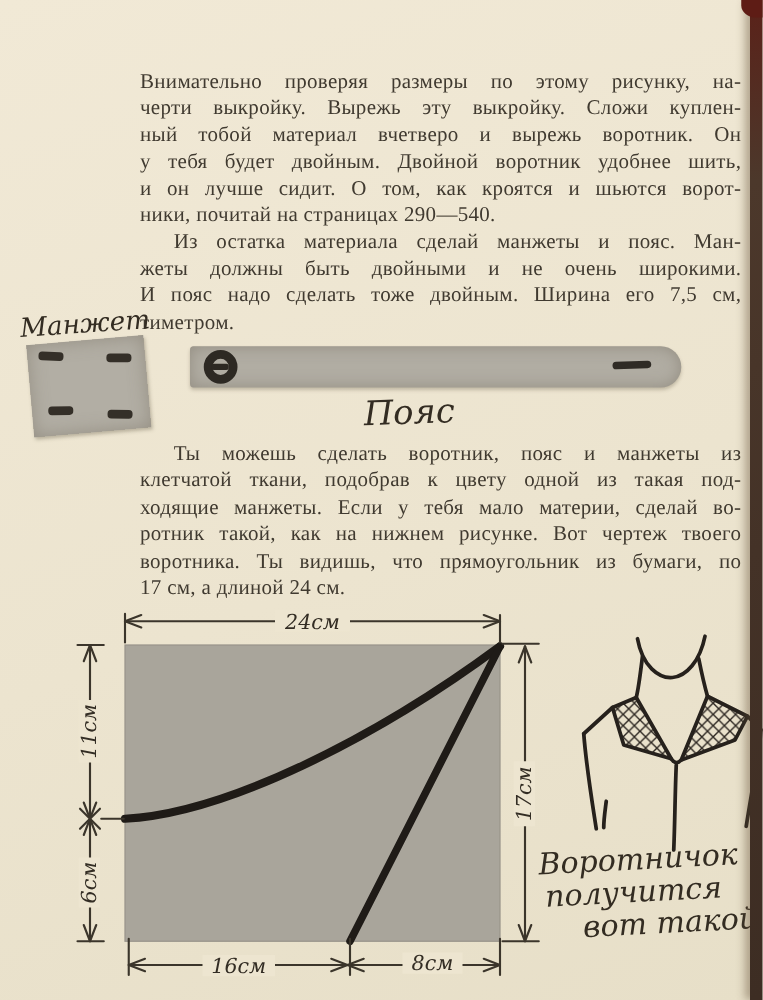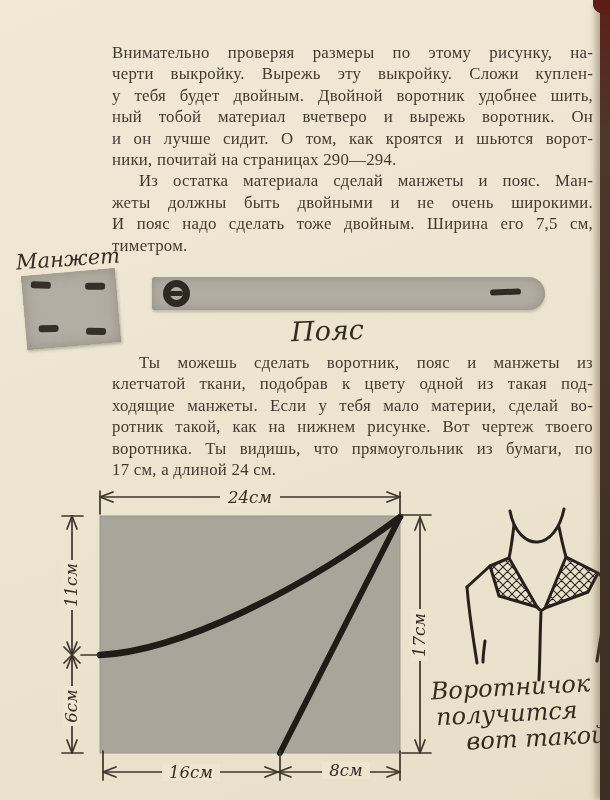--- a/index.html
+++ b/index.html
@@ -52,28 +52,28 @@
     box-shadow:-4px 0 7px rgba(100,80,55,0.45);
   }
   .edge-corner{
     position:absolute;right:0;top:0;width:17px;height:14px;background:#5e1c15;
     border-radius:0 0 0 70%;
   }
 </style>
 </head>
 <body>
 
-<div class="text-col" style="top:42px;">
+<div class="text-col" style="top:54px;">
   <div>
       <div class="pline">Внимательно проверяя размеры по этому рисунку, на-</div>
       <div class="pline">черти выкройку. Вырежь эту выкройку. Сложи куплен-</div>
+      <div class="pline">ный тобой материал вчетверо и вырежь воротник. Он</div>
       <div class="pline">у тебя будет двойным. Двойной воротник удобнее шить,</div>
-      <div class="pline">ный тобой материал вчетверо и вырежь воротник. Он</div>
       <div class="pline">и он лучше сидит. О том, как кроятся и шьются ворот-</div>
-      <div class="pline last">ники, почитай на страницах 290—294.</div>
+      <div class="pline last">ники, почитай на страницах 290—540.</div>
     </div>
   <div>
       <div class="pline ind">Из остатка материала сделай манжеты и пояс. Ман-</div>
       <div class="pline">жеты должны быть двойными и не очень широкими.</div>
       <div class="pline">И пояс надо сделать тоже двойным. Ширина его 7,5 см,</div>
       <div class="pline last">тиметром.</div>
     </div>
 </div>
 
 <div class="hand" style="left:16px;top:247px;font-size:21px;transform:rotate(-4deg);">Манжет</div>

